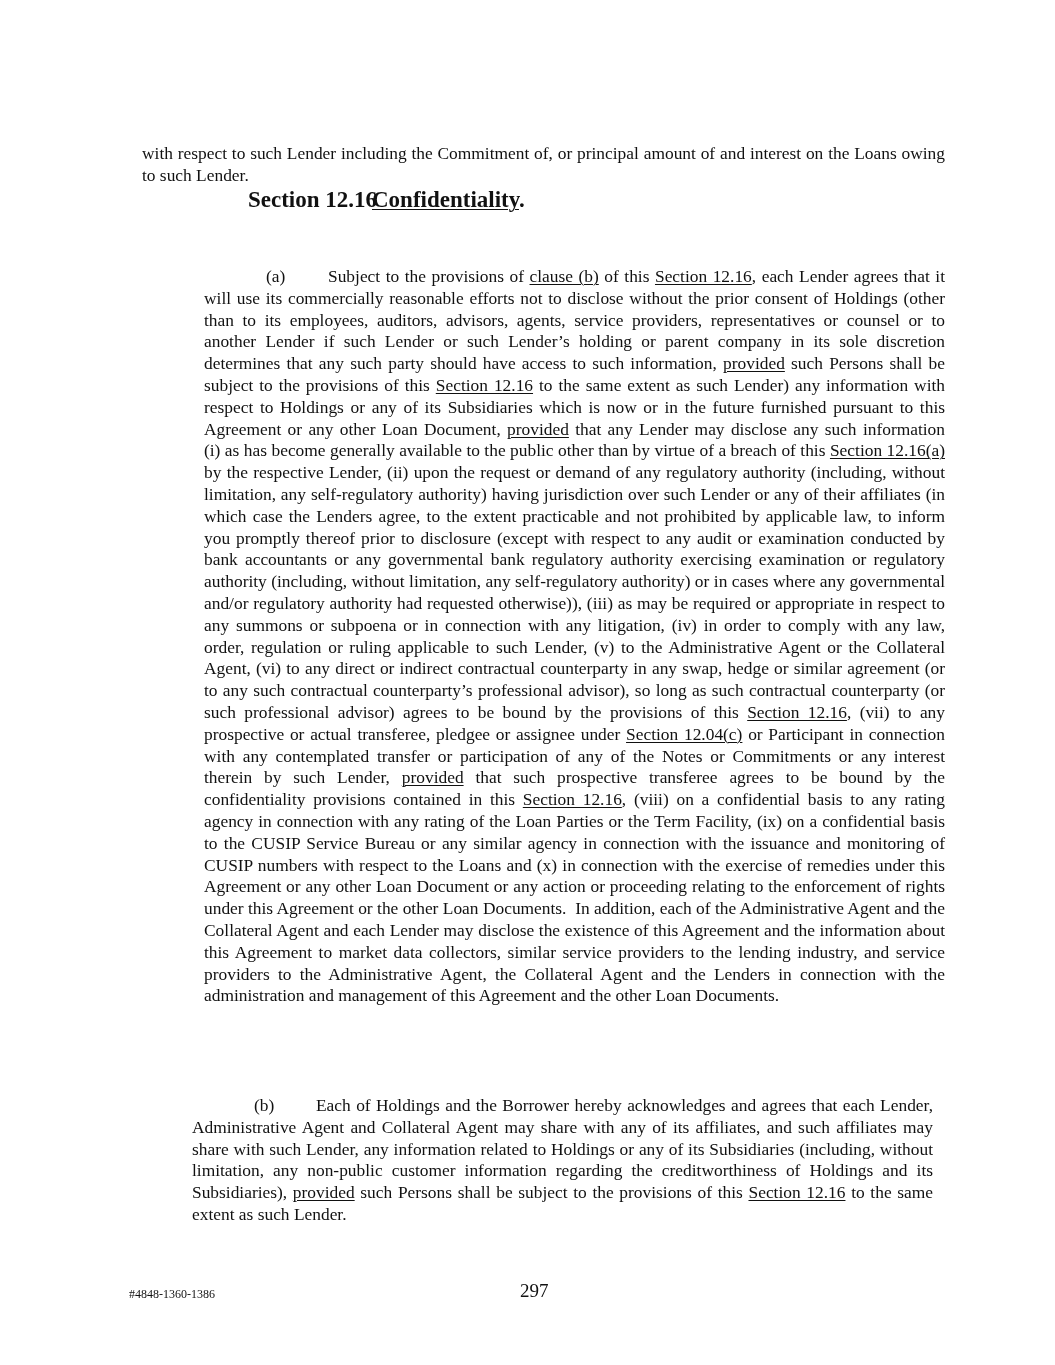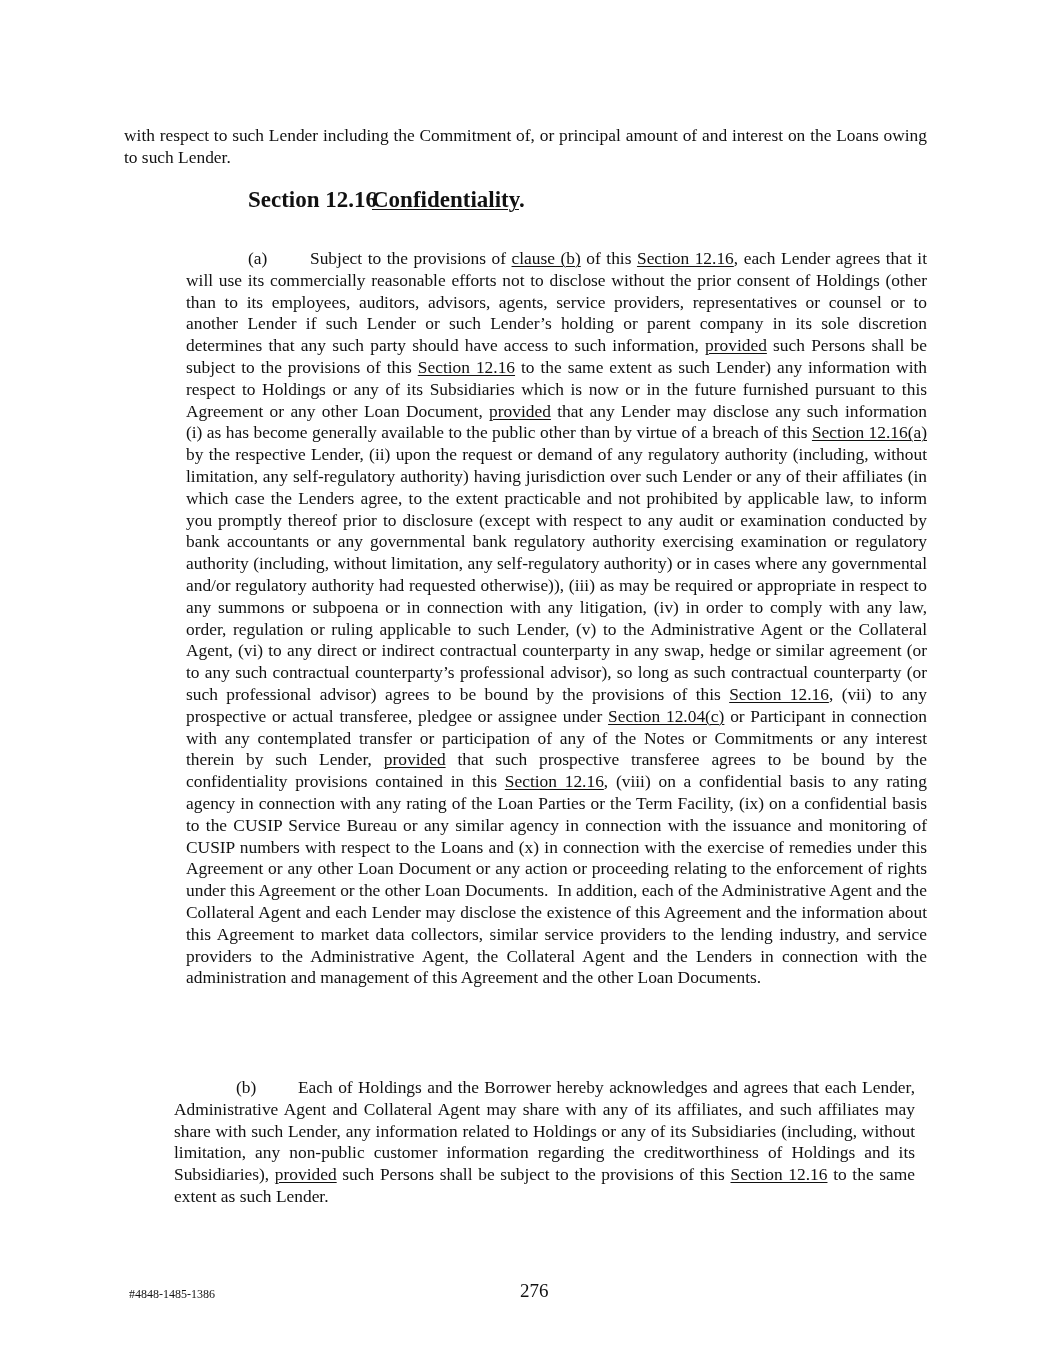--- a/index.html
+++ b/index.html
@@ -8,21 +8,21 @@
     font-family: "Liberation Serif", "DejaVu Serif", serif;
     color: #111111;
   }
   .page { position: absolute; left: 0; top: 0; width: 1055px; height: 1365px; background: #fff; }
   .para {
     position: absolute;
     font-size: 17.4px;
     line-height: 21.8px;
     text-align: justify;
     text-align-last: left;
-    margin: 0;
+    margin: 18px;
   }
   .p-intro { left: 124px; top: 125px; width: 803px; }
   .heading { position: absolute; left: 248px; top: 189px; font-size: 23px; line-height: 21.8px; white-space: nowrap; font-weight: bold; }
   .heading .num { display: inline-block; width: 124px; }
   .p-a { left: 186px; top: 248px; width: 741px; text-indent: 62px; }
   .p-b { left: 174px; top: 1077px; width: 741px; text-indent: 62px; }
   .label { display: inline-block; width: 62px; text-indent: 0; }
   .u { text-decoration: underline; text-underline-offset: 2px; text-decoration-thickness: 1px; }
   .footer-id { position: absolute; left: 129px; top: 1287px; font-size: 12px; }
   .footer-page { position: absolute; left: 520px; top: 1280px; font-size: 19px; }
@@ -35,15 +35,15 @@
   <p class="para p-intro">with respect to such Lender including the Commitment of, or principal amount of and interest on the Loans owing to such Lender.</p>
 
   <div class="heading">
     <span class="num">Section 12.16</span><span class="u">Confidentiality</span><span>.</span>
   </div>
 
   <p class="para p-a"><span class="label">(a)</span><span><span>Subject to the provisions of </span><span class="u">clause (b)</span><span> of this </span><span class="u">Section 12.16</span><span>, each Lender agrees that it will use its commercially reasonable efforts not to disclose without the prior consent of Holdings (other than to its employees, auditors, advisors, agents, service providers, representatives or counsel or to another Lender if such Lender or such Lender’s holding or parent company in its sole discretion determines that any such party should have access to such information, </span><span class="u">provided</span><span> such Persons shall be subject to the provisions of this </span><span class="u">Section 12.16</span><span> to the same extent as such Lender) any information with respect to Holdings or any of its Subsidiaries which is now or in the future furnished pursuant to this Agreement or any other Loan Document, </span><span class="u">provided</span><span> that any Lender may disclose any such information (i)&nbsp;as has become generally available to the public other than by virtue of a breach of this </span><span class="u">Section 12.16(a)</span><span> by the respective Lender, (ii)&nbsp;upon the request or demand of any regulatory authority (including, without limitation, any self-regulatory authority) having jurisdiction over such Lender or any of their affiliates (in which case the Lenders agree, to the extent practicable and not prohibited by applicable law, to inform you promptly thereof prior to disclosure (except with respect to any audit or examination conducted by bank accountants or any governmental bank regulatory authority exercising examination or regulatory authority (including, without limitation, any self-regulatory authority) or in cases where any governmental and/or regulatory authority had requested otherwise)), (iii)&nbsp;as may be required or appropriate in respect to any summons or subpoena or in connection with any litigation, (iv)&nbsp;in order to comply with any law, order, regulation or ruling applicable to such Lender, (v)&nbsp;to the Administrative Agent or the Collateral Agent, (vi)&nbsp;to any direct or indirect contractual counterparty in any swap, hedge or similar agreement (or to any such contractual counterparty’s professional advisor), so long as such contractual counterparty (or such professional advisor) agrees to be bound by the provisions of this </span><span class="u">Section 12.16</span><span>, (vii)&nbsp;to any prospective or actual transferee, pledgee or assignee under </span><span class="u">Section 12.04(c)</span><span> or Participant in connection with any contemplated transfer or participation of any of the Notes or Commitments or any interest therein by such Lender, </span><span class="u">provided</span><span> that such prospective transferee agrees to be bound by the confidentiality provisions contained in this </span><span class="u">Section 12.16</span><span>, (viii)&nbsp;on a confidential basis to any rating agency in connection with any rating of the Loan Parties or the Term Facility, (ix)&nbsp;on a confidential basis to the CUSIP Service Bureau or any similar agency in connection with the issuance and monitoring of CUSIP numbers with respect to the Loans and (x)&nbsp;in connection with the exercise of remedies under this Agreement or any other Loan Document or any action or proceeding relating to the enforcement of rights under this Agreement or the other Loan Documents.&nbsp; In addition, each of the Administrative Agent and the Collateral Agent and each Lender may disclose the existence of this Agreement and the information about this Agreement to market data collectors, similar service providers to the lending industry, and service providers to the Administrative Agent, the Collateral Agent and the Lenders in connection with the administration and management of this Agreement and the other Loan Documents.</span></span></p>
 
   <p class="para p-b"><span class="label">(b)</span><span><span>Each of Holdings and the Borrower hereby acknowledges and agrees that each Lender, Administrative Agent and Collateral Agent may share with any of its affiliates, and such affiliates may share with such Lender, any information related to Holdings or any of its Subsidiaries (including, without limitation, any non-public customer information regarding the creditworthiness of Holdings and its Subsidiaries), </span><span class="u">provided</span><span> such Persons shall be subject to the provisions of this </span><span class="u">Section 12.16</span><span> to the same extent as such Lender.</span></span></p>
 
-  <div class="footer-id">#4848-1485-1386</div>
-  <div class="footer-page">276</div>
+  <div class="footer-id">#4848-1360-1386</div>
+  <div class="footer-page">297</div>
 </div>
 
 </body></html>

